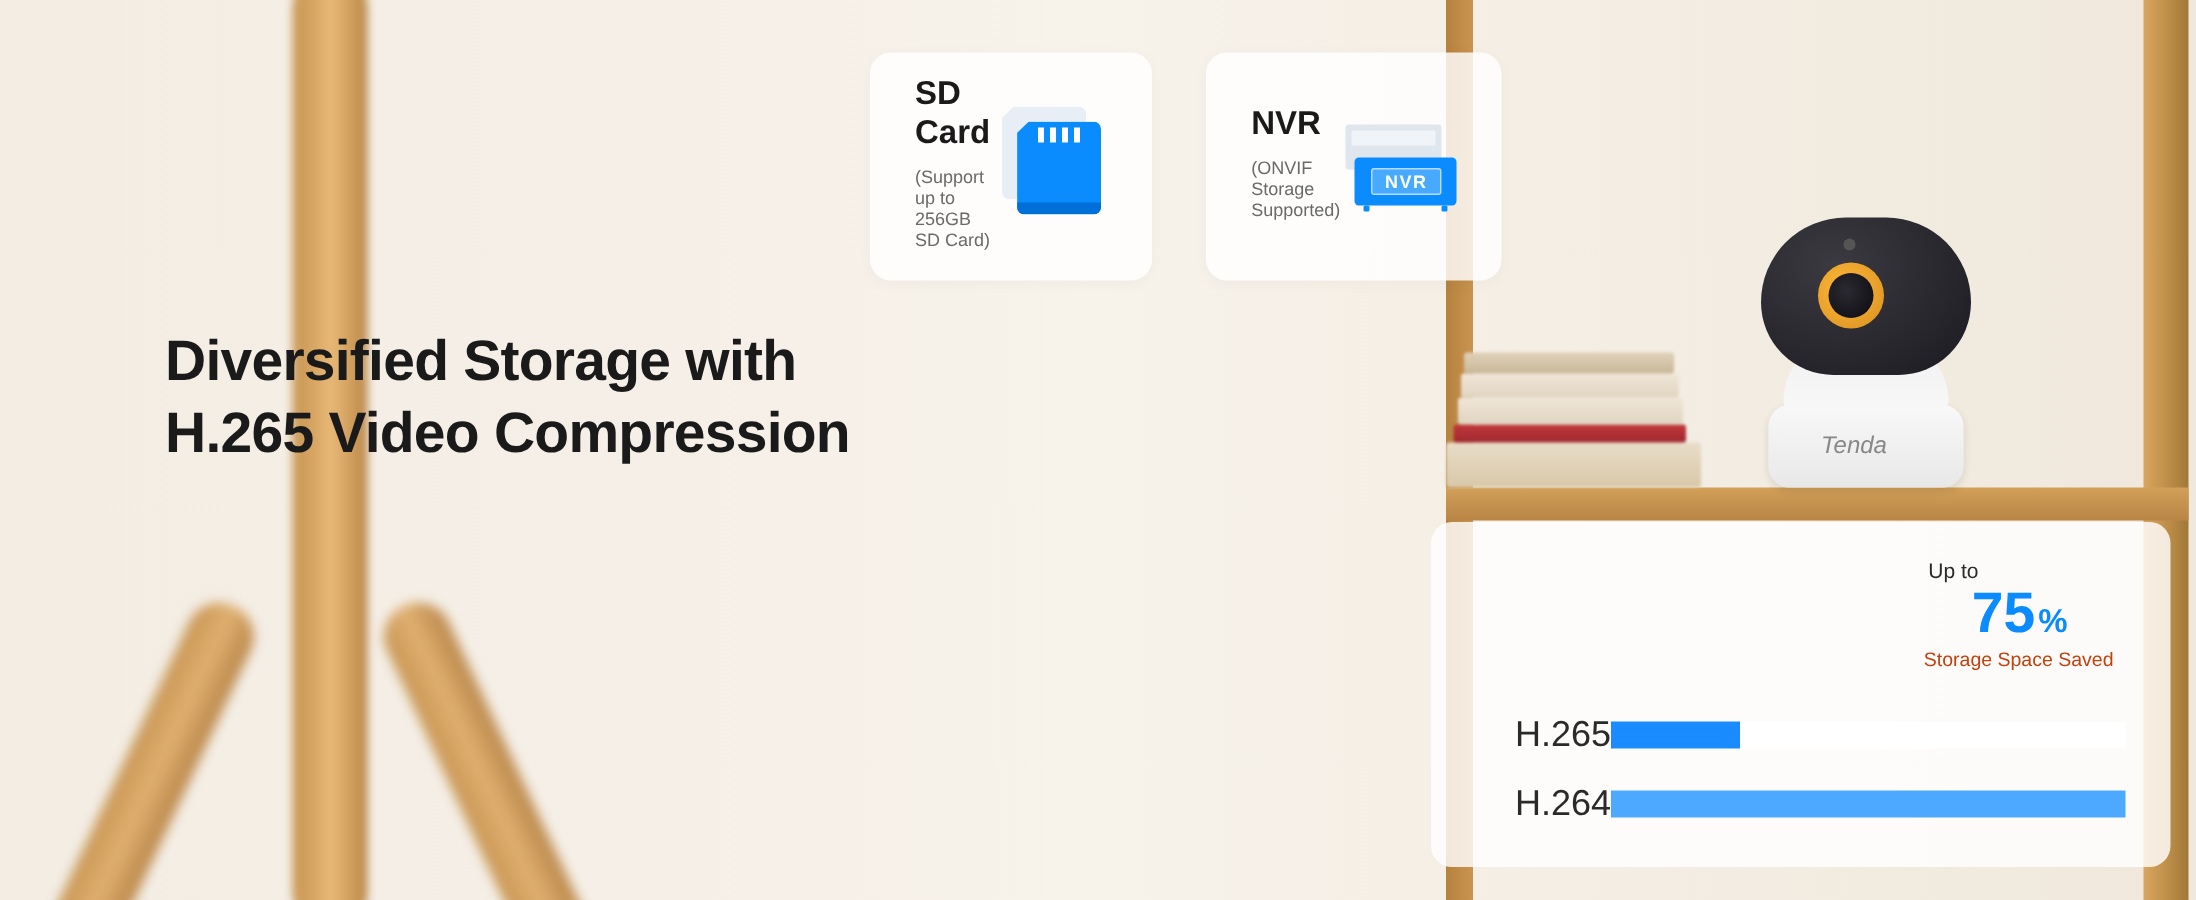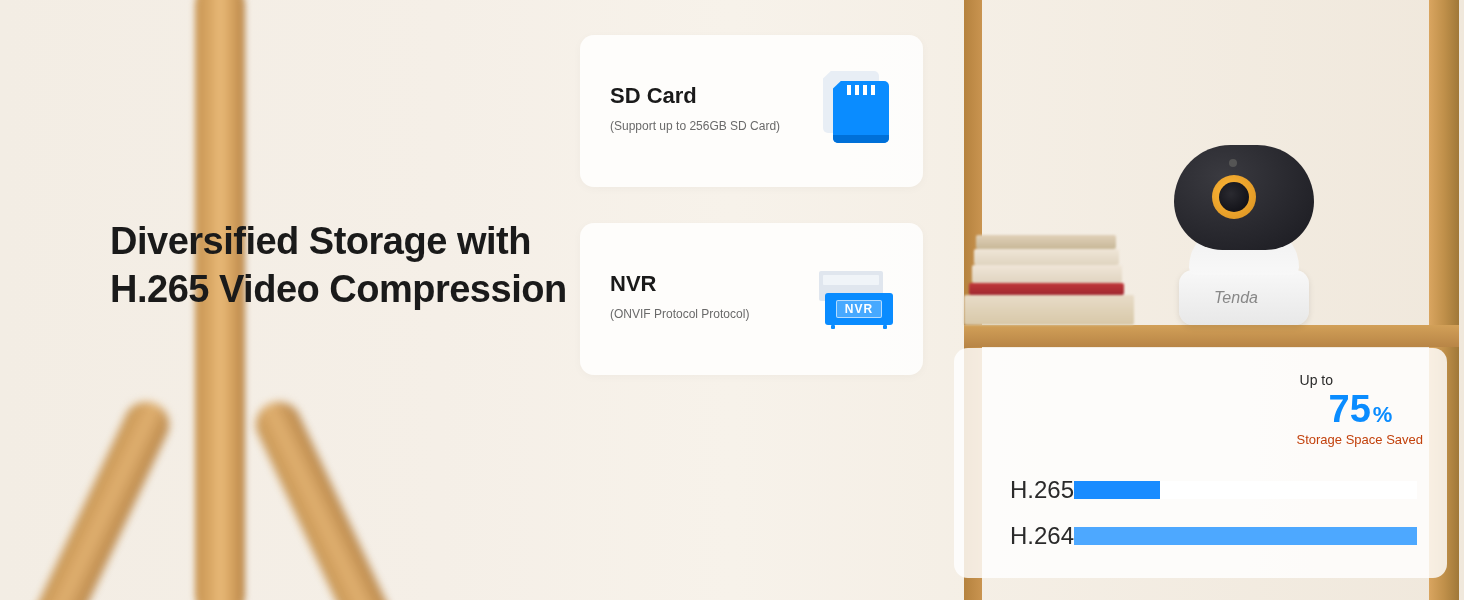--- a/index.html
+++ b/index.html
@@ -200,21 +200,21 @@
       letter-spacing: -0.5px;
     }
     
     
     .cards-column {
       position: absolute;
       left: 580px;
       top: 35px;
       width: 343px;
       display: flex;
-      flex-direction: column;
+      flex-direction: row;
       gap: 36px;
     }
     
     .storage-card {
       background: rgba(255, 255, 255, 0.82);
       border-radius: 14px;
       padding: 30px 26px 36px 30px;
       display: flex;
       align-items: center;
       justify-content: space-between;
@@ -360,21 +360,21 @@
       top: 348px;
       width: 493px;
       height: 230px;
       background: rgba(255, 255, 255, 0.82);
       border-radius: 14px;
       padding: 28px 30px 28px 32px;
     }
     
     .stat-block {
       position: absolute;
-      right: 24px;
+      right: 38px;
       top: 24px;
       text-align: left;
     }
     .stat-upto {
       font-size: 14px;
       color: #2a2a2a;
       margin-bottom: 2px;
       margin-left: 3px;
     }
     .stat-num {
@@ -482,21 +482,21 @@
     <div class="card-icon">
       <div class="sd-bg"></div>
       <div class="sd-front"></div>
     </div>
   </div>
 
 
   <div class="storage-card">
     <div class="card-text">
       <div class="card-title">NVR</div>
-      <div class="card-subtitle">(ONVIF Protocol Protocol)</div>
+      <div class="card-subtitle">(ONVIF Storage Supported)</div>
     </div>
     <div class="card-icon">
       <div class="nvr-bg"></div>
       <div class="nvr-front">
           <span class="nvr-label">NVR</span>
         </div>
     </div>
   </div>
 
 </div>

